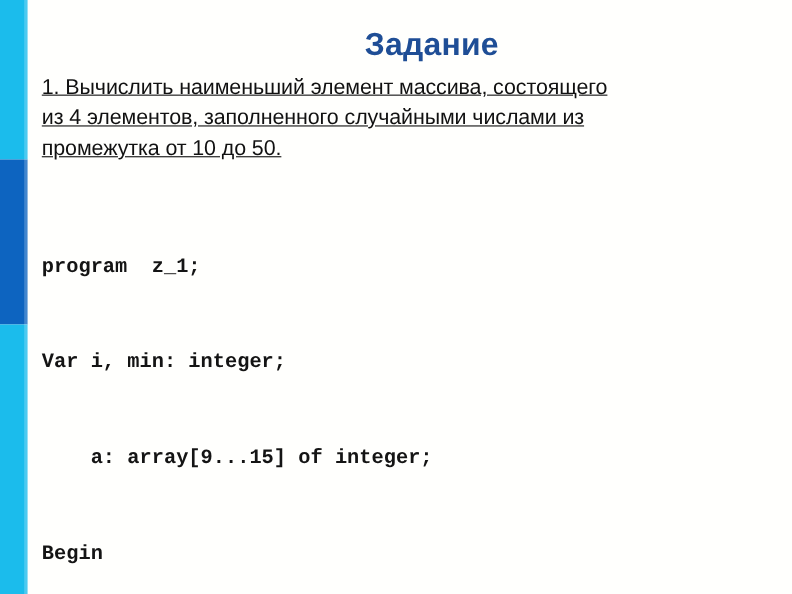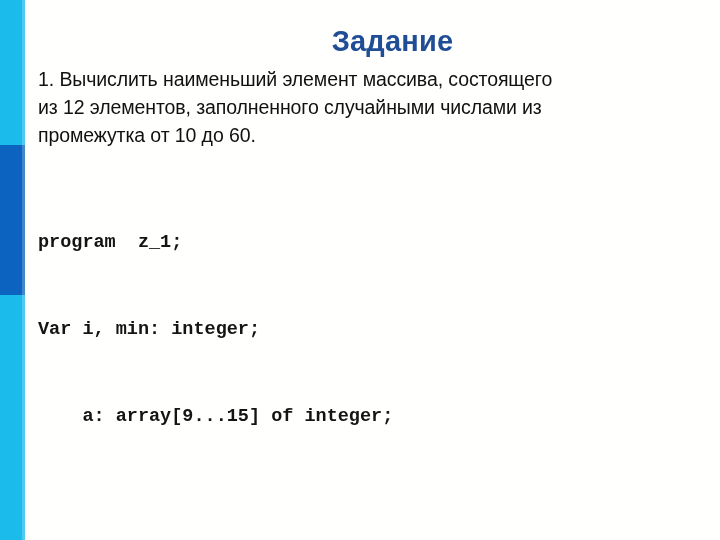--- a/index.html
+++ b/index.html
@@ -63,21 +63,21 @@
   .task-text {
     position: absolute;
     left: 38px;
     top: 65px;
     width: 662px;
     font-size: 19.5px;
     color: #111111;
     line-height: 28px;
     letter-spacing: -0.1px;
   }
-  .task-line { display: block; white-space: nowrap; }
+  .task-line { display: block; white-space: nowrap; text-decoration: underline; }
 
   
   .code-block {
     position: absolute;
     left: 38px;
     top: 170px;
     width: 670px;
     font-family: "Liberation Mono", "DejaVu Sans Mono", monospace;
     font-size: 18.5px;
     line-height: 29px;
@@ -95,28 +95,29 @@
     <div class="accent-band cyan-top"></div>
     <div class="accent-band blue-mid"></div>
     <div class="accent-band cyan-bottom"></div>
     <div class="accent-edge"></div>
   </div>
 
   <div class="slide-title">Задание</div>
 
   <div class="task-text">
     <span class="task-line">1. Вычислить наименьший элемент массива, состоящего</span>
-    <span class="task-line">из 12 элементов, заполненного случайными числами из</span>
-    <span class="task-line">промежутка от 10 до 60.</span>
+    <span class="task-line">из 4 элементов, заполненного случайными числами из</span>
+    <span class="task-line">промежутка от 10 до 50.</span>
   </div>
 
   <div class="code-block">
     <span class="code-line">program  z_1;</span>
     <span class="code-line">Var i, min: integer;</span>
     <span class="code-line">    a: array[9...15] of integer;</span>
+    <span class="code-line">Begin</span>
     
     
     
     
     
     
     
     
     
   </div>

